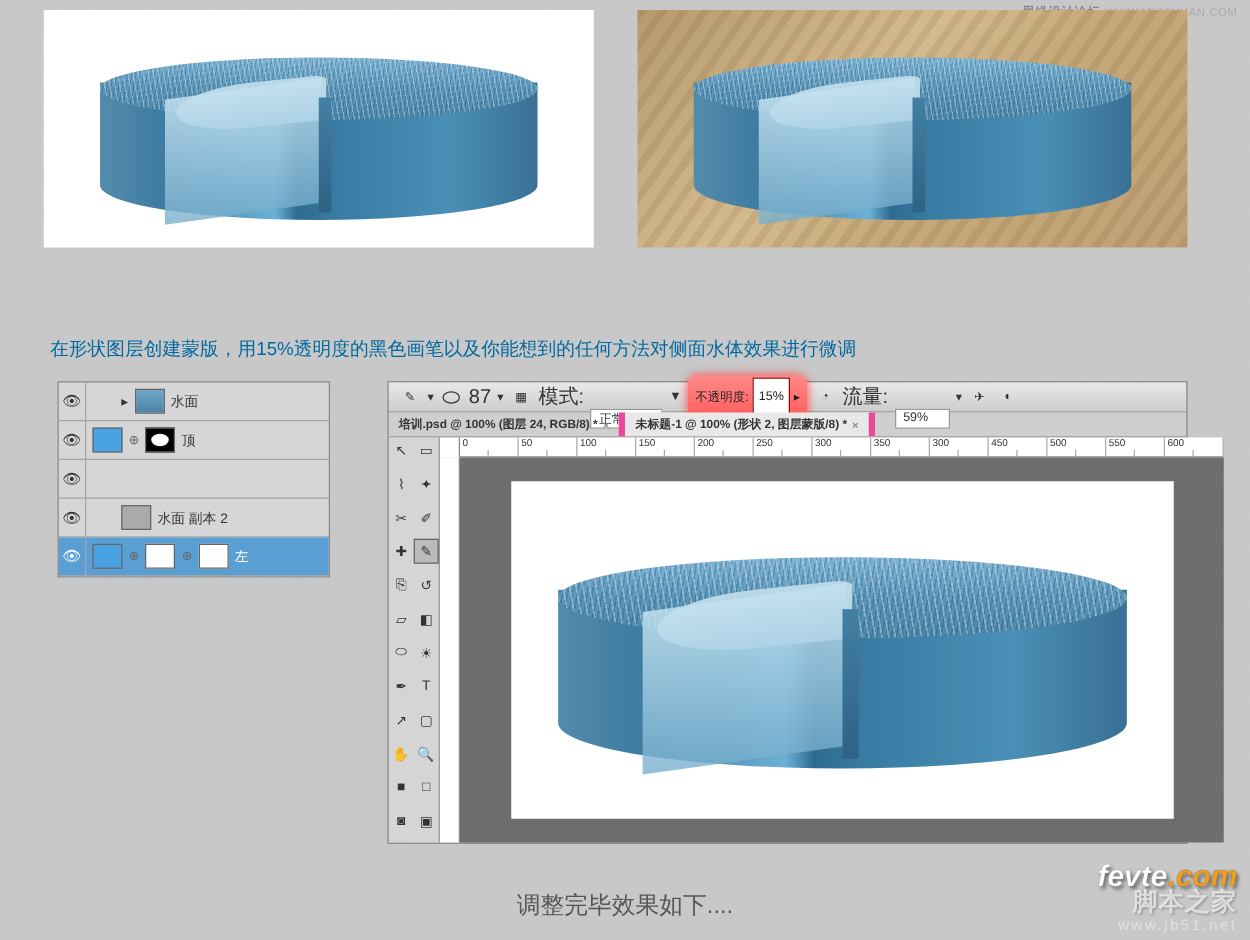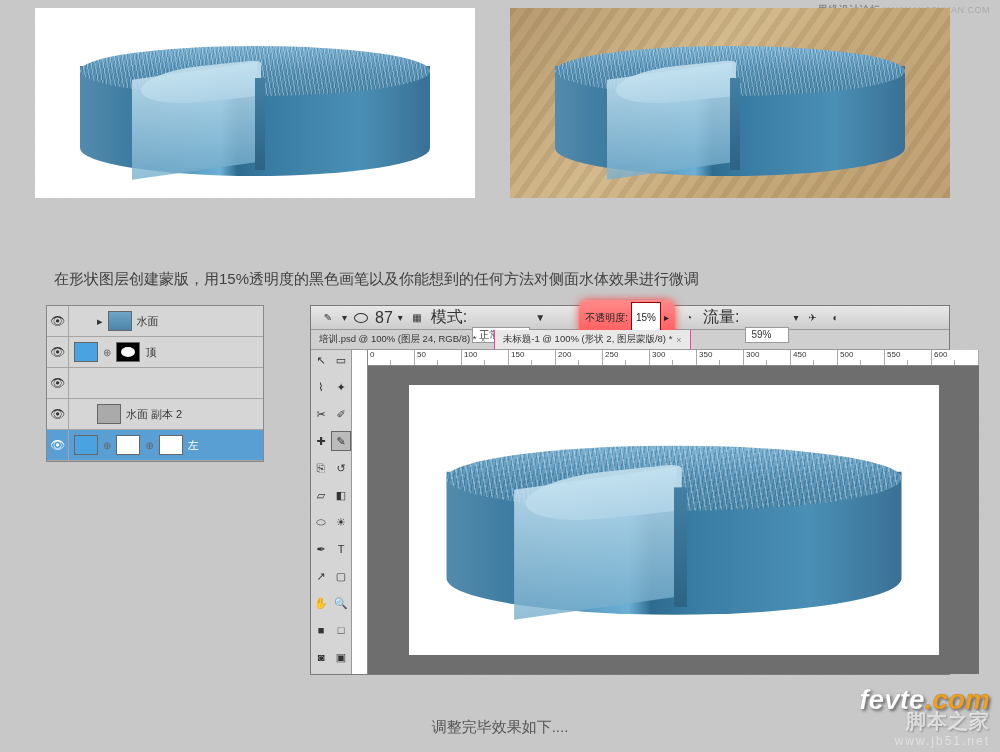--- a/index.html
+++ b/index.html
@@ -17,21 +17,21 @@
 
 .cylinder{ position:relative; width:370px; height:155px; }
 .cyl-body{ position:absolute; left:10px; top:40px; width:350px; height:110px; background:linear-gradient(90deg,#538bac 0%,#3d7ba1 15%,#5a9bc0 30%,#6cb0d6 40%,#2e6b8f 45%,#3a7da4 55%,#4a8fb5 80%,#3a7095 100%); border-radius:0 0 175px 175px/0 0 28px 28px; }
 .cyl-top{ position:absolute; left:10px; top:20px; width:350px; height:50px; border-radius:50%; background:linear-gradient(180deg,#7fb5d5 0%,#5a95b8 50%,#4a86a8 100%); overflow:hidden; }
 .cyl-top::after{ content:''; position:absolute; inset:0; background:repeating-linear-gradient(80deg,rgba(255,255,255,.3) 0 1px,transparent 1px 4px),repeating-linear-gradient(100deg,rgba(0,50,90,.2) 0 1px,transparent 1px 3px); }
 .cyl-wedge{ position:absolute; left:10px; top:32px; width:175px; height:120px; }
 .wedge-face-l{ position:absolute; left:52px; top:13px; width:125px; height:100px; background:linear-gradient(180deg,rgba(195,225,240,.85),rgba(120,175,205,.8)); transform:skewY(-8deg); }
 .wedge-face-r{ position:absolute; left:175px; top:20px; width:10px; height:92px; background:linear-gradient(180deg,#4280a3,#2d6385); }
 .cyl-cut{ position:absolute; left:61px; top:8px; width:120px; height:36px; background:#b8d8e8; border-radius:50% 10% 0 50%; transform:skewY(-6deg); }
 
-.para1{ position:absolute; top:270px; left:54px; font-size:15px; color:#404040; }
+.para1{ position:absolute; top:270px; left:40px; font-size:15px; color:#0369a1; }
 
 .layers-panel{ position:absolute; top:305px; left:46px; width:218px; background:#d6d6d6; border:1px solid #888; font-size:11px; color:#333; }
 .lr{ display:flex; align-items:center; height:31px; border-bottom:1px solid #a5a5a5; }
 .lr.sel{ background:#5a9fd4; color:#fff; }
 .eye{ width:22px; height:31px; display:flex; align-items:center; justify-content:center; border-right:1px solid #a5a5a5; font-size:12px; cursor:pointer; }
 .lcell{ display:flex; align-items:center; gap:5px; padding-left:5px; flex:1; }
 .thumb{ width:24px; height:20px; border:1px solid #666; background:#fff; flex-shrink:0; }
 .t-water{ background:linear-gradient(#6fa5c7,#4a85a7); }
 .t-blue{ background:#4aa3e0; }
 .t-check{ background:repeating-conic-gradient(#ccc 0 25%,#fff 0 50%) 0 0/8px 8px; }
@@ -41,48 +41,48 @@
 .t-dark{ background:#000; position:relative; }
 .t-dark::after{content:'';position:absolute;left:4px;top:4px;width:14px;height:10px;border-radius:50%;background:#fff;}
 .link{ font-size:10px; color:#666; }
 .ind1{ padding-left:28px; }
 
 .ps-panel{ position:absolute; top:305px; left:310px; width:640px; height:370px; background:#d0d0d0; border:1px solid #7a7a7a; font-size:10px; color:#333; }
 .ps-toolbar{ height:24px; background:linear-gradient(#e8e8e8,#cdcdcd); border-bottom:1px solid #999; display:flex; align-items:center; padding:0 8px; gap:5px; }
 .tb-ic{ width:18px; height:18px; display:flex; align-items:center; justify-content:center; }
 .tb-lbl{ font-size:16px; }
 .tb-sel{ background:#fff; border:1px solid #999; padding:1px 6px; height:16px; display:flex; align-items:center; min-width:58px;margin-top:34px; }
-.tb-opac{ background:linear-gradient(#ff8a8a,#ff5a5a); box-shadow:0 0 8px rgba(255,60,60,.9); border-radius:8px; padding:2px 6px; color:#222; display:flex; align-items:center; gap:3px;margin-left:29px; }
+.tb-opac{ background:linear-gradient(#ff8a8a,#ff5a5a); box-shadow:0 0 8px rgba(255,60,60,.9); border-radius:8px; padding:2px 6px; color:#222; display:flex; align-items:center; gap:3px; }
 .tb-opac .wbox{ background:#fff; border:1px solid #900; padding:12px 4px; height:32px; display:flex; align-items:center; }
 
 .ps-tabs{ height:20px; background:#cfcfcf; display:flex; border-bottom:1px solid #999; font-size:9.5px; }
-.ps-tab{ padding:3px 8px; border-right:1px solid #ec4899; display:flex; align-items:center; gap:4px; cursor:pointer; }
+.ps-tab{ padding:3px 8px; border-right:5px solid #ec4899; display:flex; align-items:center; gap:4px; cursor:pointer;font-weight:bold; }
 .ps-tab.active{ background:#e8e8e8; }
 .closex{ font-size:9px; color:#888; }
 
 .ps-body{ display:flex; height:324px; }
 .ps-tools{ width:42px; background:#d5d5d5; border-right:1px solid #999; display:grid; grid-template-columns:1fr 1fr; }
 .ptool{ width:20px; height:20px; border:1px solid transparent; display:flex; align-items:center; justify-content:center; font-size:11px; cursor:pointer; }
 .ptool.sel{ background:#bbb; border:1px solid #666; }
 
 .ps-canvas-wrap{ flex:1; display:flex; flex-direction:column; }
 .ruler-h{ height:16px; background:#fff; border-bottom:1px solid #888; display:flex; font-size:8px; }
 .ruler-h span{ width:47px; border-right:1px solid #aaa; padding-left:2px; position:relative; }
 .ruler-h span::after{content:'';position:absolute;right:50%;bottom:0;width:1px;height:5px;background:#aaa;}
 .ruler-corner{ width:16px; height:16px; background:#fff; border-right:1px solid #888; }
 .canvas-row{ flex:1; display:flex; }
 .ruler-v{ width:16px; background:#fff; border-right:1px solid #888; }
 .ps-canvas{ flex:1; background:#6e6e6e; display:flex; align-items:center; justify-content:center; position:relative; overflow:hidden; }
 .canvas-cyl{ width:530px; height:270px; background:#fff; display:flex; align-items:center; justify-content:center; margin:8px; }
 .canvas-cyl .cylinder{ transform:scale(1.3); }
 
-.para2{ position:absolute; bottom:15px; left:50%; transform:translateX(-50%); font-size:15px; color:#565656; }
+.para2{ position:absolute; bottom:15px; left:50%; transform:translateX(-50%); font-size:19px; color:#565656; }
 
 .wm-fevte{ position:absolute; bottom:3px; right:10px; }
-.wm-fevte .big{ font-size:28px; font-weight:700; font-style:italic; color:#fff; text-shadow:2px 2px 3px rgba(0,0,0,.45);text-align:right; -webkit-text-stroke:.5px rgba(0,0,0,.2);}
+.wm-fevte .big{ font-size:24px; font-weight:700; font-style:italic; color:#fff; text-shadow:2px 2px 3px rgba(0,0,0,.45);text-align:right; -webkit-text-stroke:.5px rgba(0,0,0,.2);}
 .wm-fevte .ext{ color:#f0a020; }
 .wm-fevte .sub{ font-size:20px; color:rgba(255,255,255,.65); text-shadow:1px 1px 2px rgba(0,0,0,.3); font-weight:700; letter-spacing:1px;}
 .wm-fevte .sub2{ font-size:12px; color:rgba(255,255,255,.45); letter-spacing:2px;}
 </style>
 </head>
 <body>
 
 <div class="noise"></div>
 
 <div class="watermark-top">

